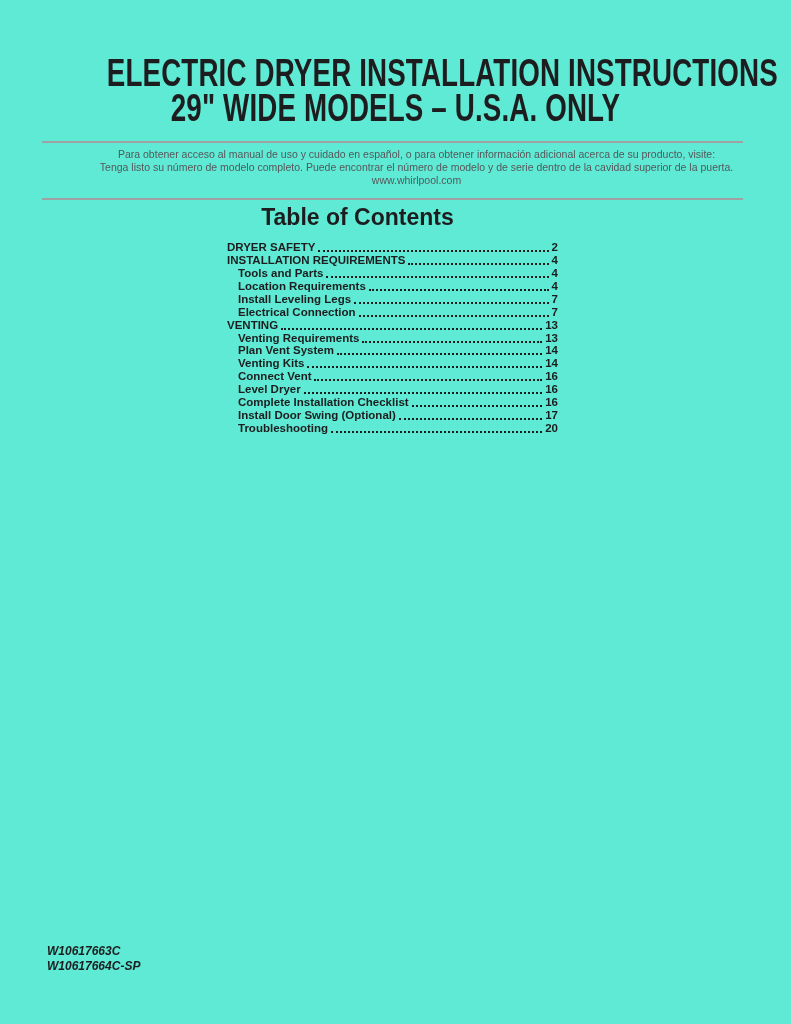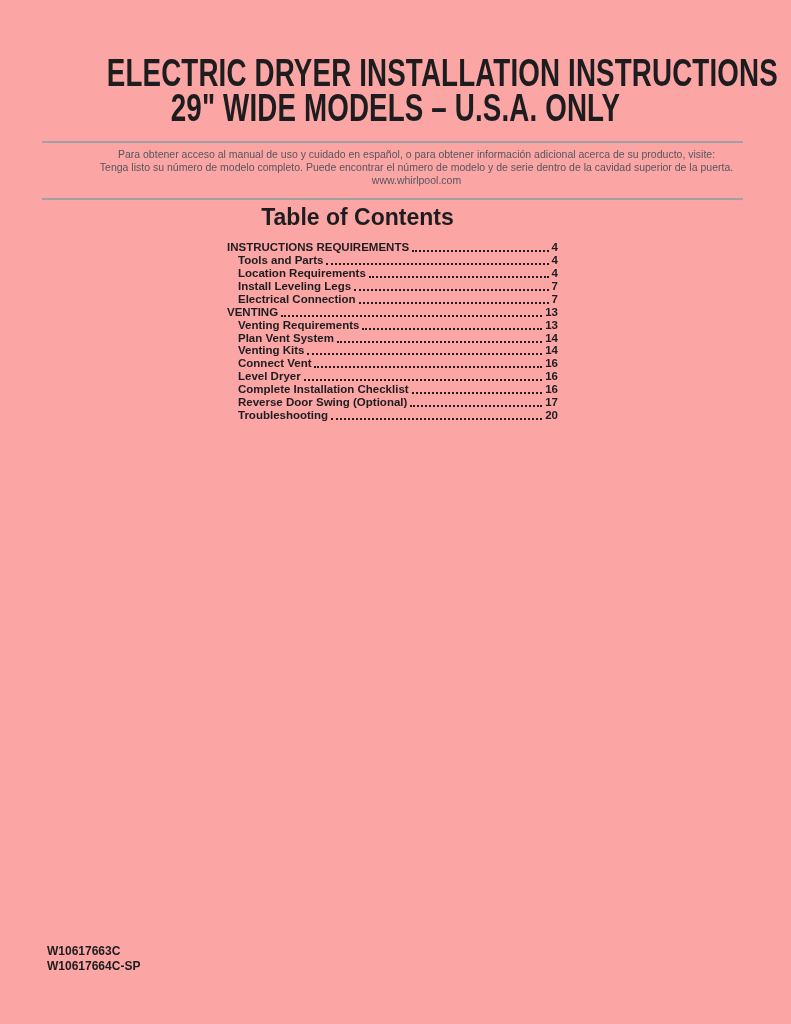--- a/index.html
+++ b/index.html
@@ -4,21 +4,21 @@
 <style>
   html, body {
     margin: 0;
     padding: 0;
     background: #ffffff;
   }
   .page {
     position: relative;
     width: 791px;
     height: 1024px;
-    background: #fca5a5;
+    background: #5eead4;
     font-family: "Liberation Sans", sans-serif;
     overflow: hidden;
     color: #1d1d1f;
   }
 
   
   .doc-title {
     position: absolute;
     top: 56px;
     left: 0;
@@ -100,20 +100,21 @@
 
   
   .part-numbers {
     position: absolute;
     left: 47px;
     top: 944px;
     font-size: 12px;
     line-height: 15px;
     font-weight: bold;
     color: #1d1d1f;
+    font-style: italic;
   }
 </style>
 </head>
 <body>
 
 <div class="page">
 
   <div class="doc-title">
     <span class="title-line">ELECTRIC DRYER INSTALLATION INSTRUCTIONS</span>
     <span class="title-line">29" WIDE MODELS – U.S.A. ONLY</span>
@@ -126,21 +127,26 @@
     <div>Tenga listo su número de modelo completo. Puede encontrar el número de modelo y de serie dentro de la cavidad superior de la puerta.</div>
     <div>www.whirlpool.com</div>
   </div>
 
   <div class="rule rule-bottom"></div>
 
   <div class="toc-heading">Table of Contents</div>
 
   <div class="toc-list" id="toc-list">
       <div class="toc-row">
-    <span class="toc-label">INSTRUCTIONS REQUIREMENTS</span>
+    <span class="toc-label">DRYER SAFETY</span>
+    <span class="toc-leader"></span>
+    <span class="toc-page">2</span>
+  </div>
+      <div class="toc-row">
+    <span class="toc-label">INSTALLATION REQUIREMENTS</span>
     <span class="toc-leader"></span>
     <span class="toc-page">4</span>
   </div>
       <div class="toc-row indent">
     <span class="toc-label">Tools and Parts</span>
     <span class="toc-leader"></span>
     <span class="toc-page">4</span>
   </div>
       <div class="toc-row indent">
     <span class="toc-label">Location Requirements</span>
@@ -186,21 +192,21 @@
     <span class="toc-label">Level Dryer</span>
     <span class="toc-leader"></span>
     <span class="toc-page">16</span>
   </div>
       <div class="toc-row indent">
     <span class="toc-label">Complete Installation Checklist</span>
     <span class="toc-leader"></span>
     <span class="toc-page">16</span>
   </div>
       <div class="toc-row indent">
-    <span class="toc-label">Reverse Door Swing (Optional)</span>
+    <span class="toc-label">Install Door Swing (Optional)</span>
     <span class="toc-leader"></span>
     <span class="toc-page">17</span>
   </div>
       <div class="toc-row indent">
     <span class="toc-label">Troubleshooting</span>
     <span class="toc-leader"></span>
     <span class="toc-page">20</span>
   </div>
     </div>
 

